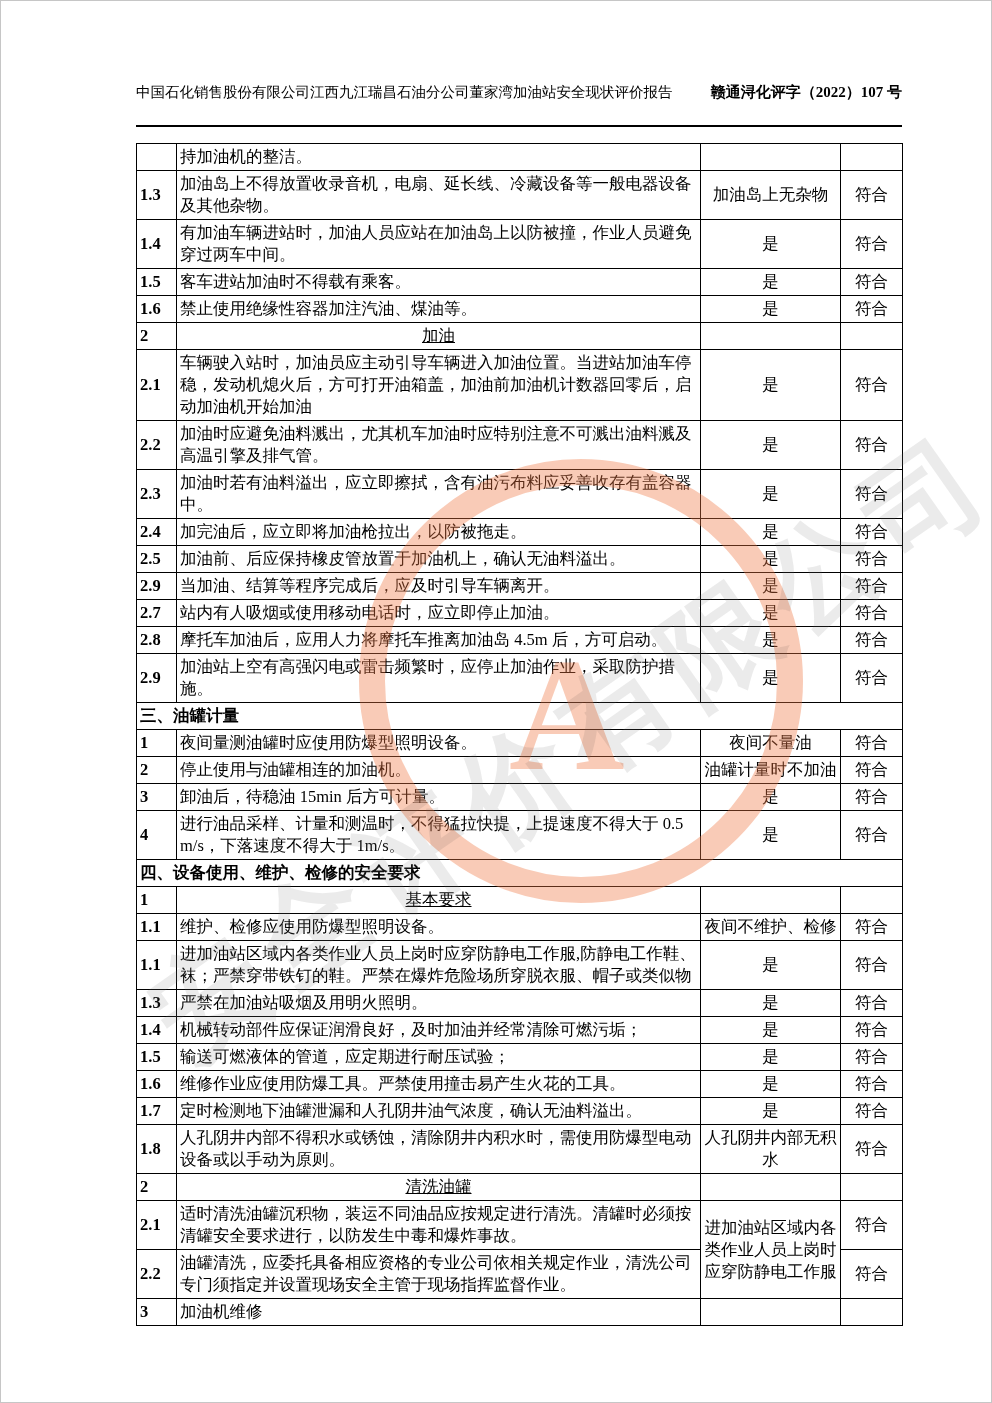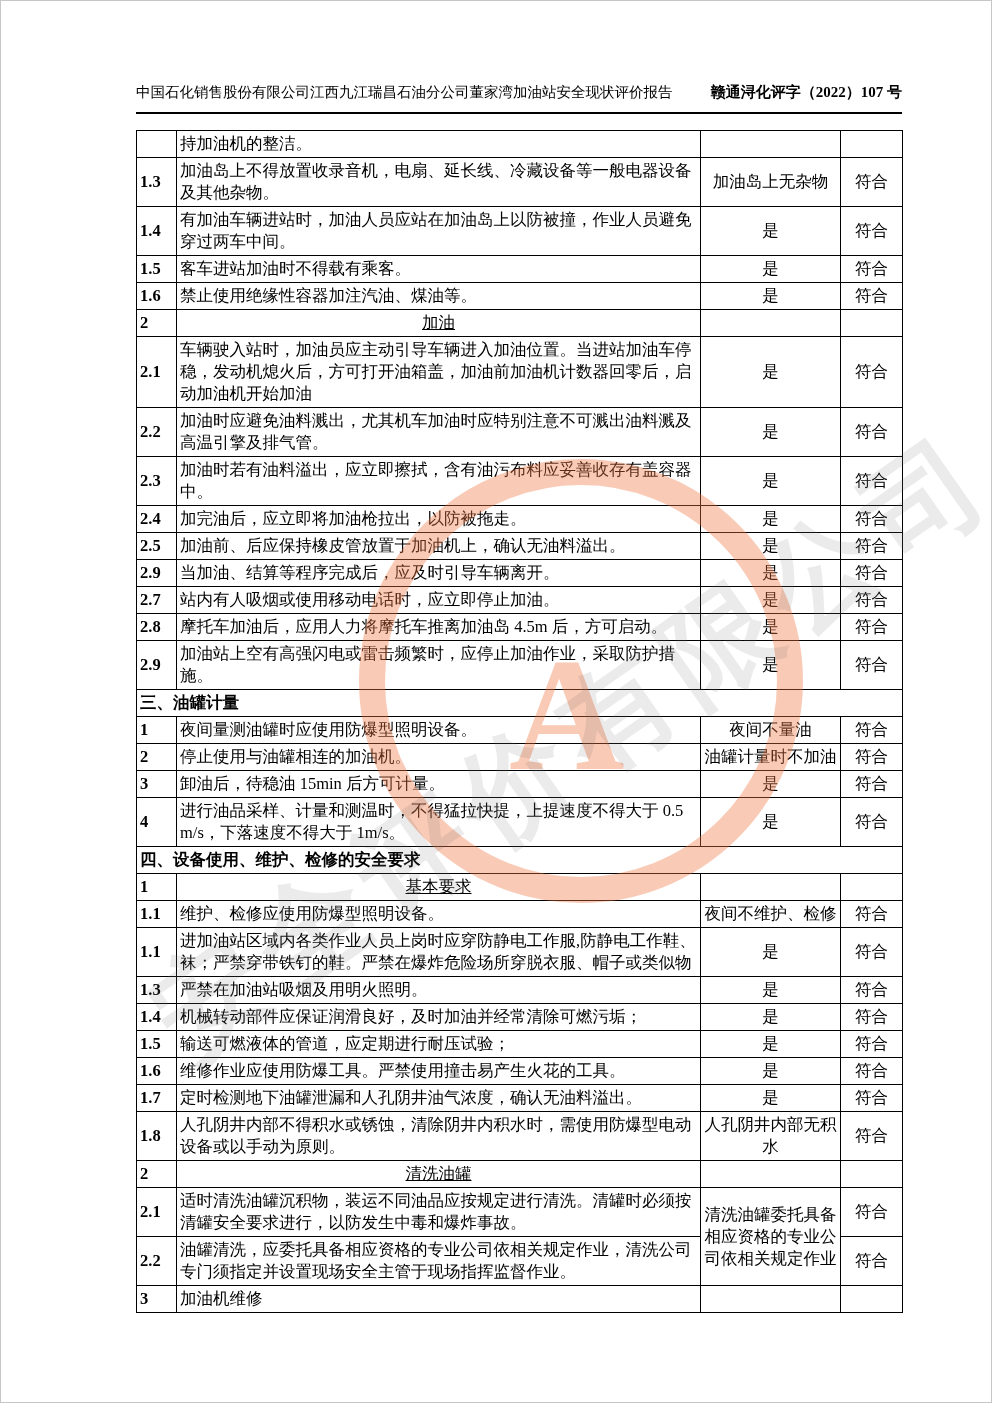--- a/index.html
+++ b/index.html
@@ -9,21 +9,21 @@
     background:#fff;
     border:1px solid #c6c6c6;
     box-sizing:border-box;
     overflow:hidden;
     font-family:"Liberation Serif","DejaVu Serif",serif;
     color:#000;
   }
   .content { position:absolute; left:135px; top:82px; width:766px; }
   .doc-header {
     display:flex; justify-content:space-between; align-items:baseline;
-    border-bottom:2px solid #000; padding-bottom:10px;
+    border-bottom:2px solid #000; padding-bottom:23px;
     font-size:14.5px; white-space:nowrap;
   }
   .doc-header .hdr-right { font-weight:bold; font-size:15px; }
   table.safety { border-collapse:collapse; width:766px; margin-top:16px; table-layout:fixed; }
   table.safety td {
     border:1px solid #000;
     font-size:16.5px; line-height:22px;
     padding:2px 3px;
     vertical-align:middle;
     word-break:break-all;
@@ -269,21 +269,21 @@
           </tr>
           <tr>
             <td class="num-cell">2</td>
             <td class="content-cell center">清洗油罐</td>
             <td class="status-cell"></td>
             <td class="result-cell"></td>
           </tr>
           <tr>
             <td class="num-cell">2.1</td>
             <td class="content-cell">适时清洗油罐沉积物，装运不同油品应按规定进行清洗。清罐时必须按清罐安全要求进行，以防发生中毒和爆炸事故。</td>
-            <td class="status-cell" rowspan="2">清洗油罐委托具备相应资格的专业公司依相关规定作业</td>
+            <td class="status-cell" rowspan="2">进加油站区域内各类作业人员上岗时应穿防静电工作服</td>
             <td class="result-cell">符合</td>
           </tr>
           <tr>
             <td class="num-cell">2.2</td>
             <td class="content-cell">油罐清洗，应委托具备相应资格的专业公司依相关规定作业，清洗公司专门须指定并设置现场安全主管于现场指挥监督作业。</td>
             <td class="result-cell">符合</td>
           </tr>
           <tr>
             <td class="num-cell">3</td>
             <td class="content-cell">加油机维修</td>

